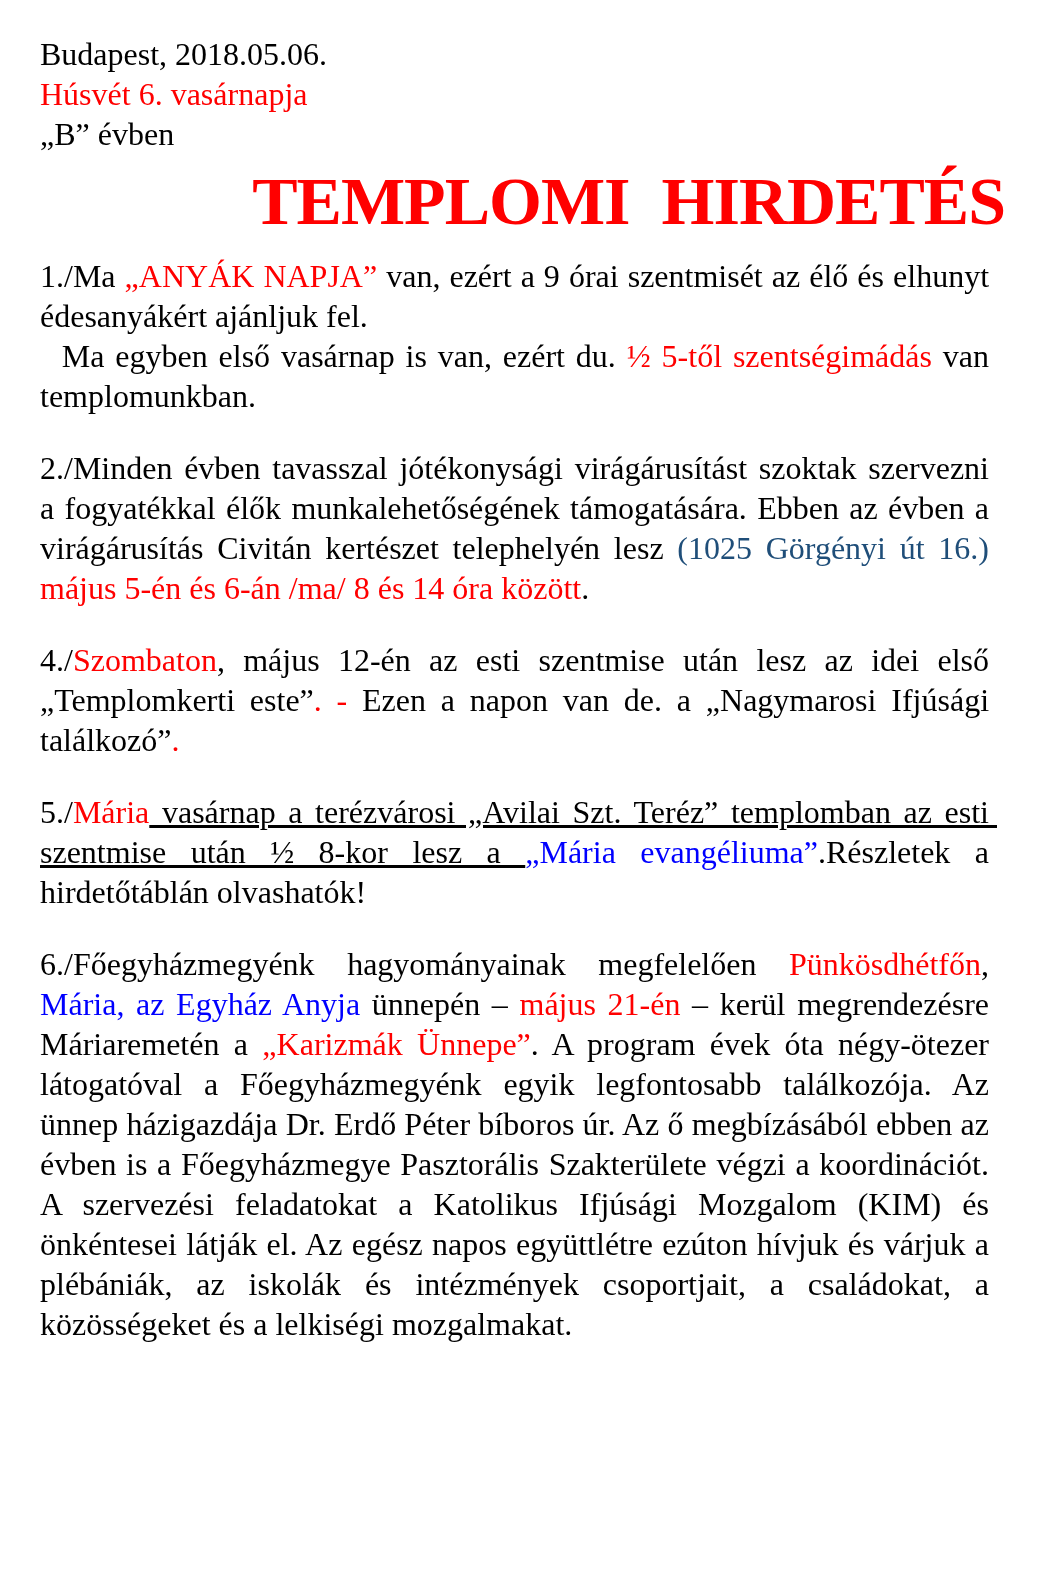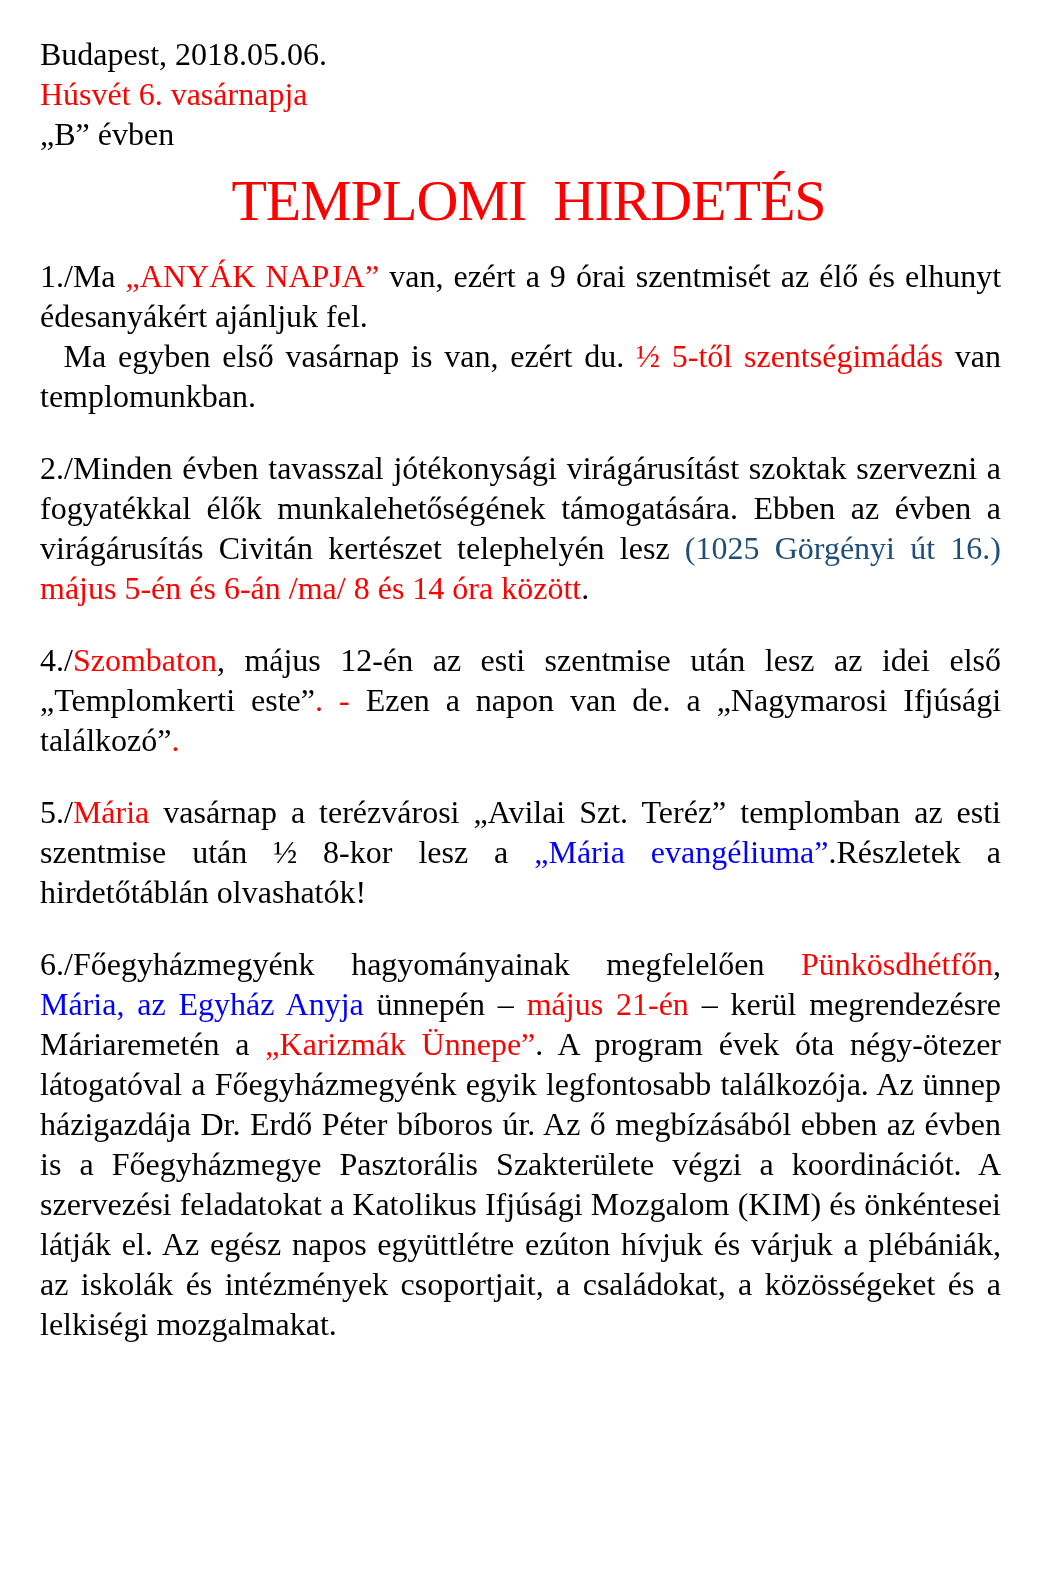--- a/index.html
+++ b/index.html
@@ -9,37 +9,37 @@
   }
   body {
     width: 1045px;
     height: 1570px;
     overflow: hidden;
   }
   .page {
     box-sizing: border-box;
     width: 1045px;
     min-height: 1570px;
-    padding: 34px 28px 0 40px;
+    padding: 34px 40px 0 40px;
     font-family: "Liberation Serif", "DejaVu Serif", serif;
     font-size: 32px;
     line-height: 40px;
     color: #000000;
     background: #ffffff;
   }
   .header-line {
     text-align: left;
     white-space: pre;
   }
   .doc-title {
     margin: 4px 0 12px 0;
-    font-size: 58px;
+    font-size: 68px;
     line-height: 86px;
-    font-weight: normal;
-    text-align: center;
+    font-weight: bold;
+    text-align: right;
     white-space: pre;
     letter-spacing: -1px;
   }
   .para {
     margin: 0 16px 32px 0;
     text-align: justify;
     white-space: pre-wrap;
   }
   .para .bold {
     font-weight: normal;
@@ -52,16 +52,16 @@
   <div class="header-line" style="color: rgb(0, 0, 0);">Budapest, 2018.05.06.</div>
   <div class="header-line" style="color: rgb(255, 0, 0);">Húsvét 6. vasárnapja</div>
   <div class="header-line" style="color: rgb(0, 0, 0);">„B” évben</div>
 
   <h1 class="doc-title" style="color: rgb(255, 0, 0);">TEMPLOMI  HIRDETÉS</h1>
 
   <div>
       <p class="para"><span style="color: rgb(0, 0, 0);">1./Ma </span><span style="color: rgb(255, 0, 0);">„ANYÁK NAPJA”</span><span style="color: rgb(0, 0, 0);"> van, ezért a 9 órai szentmisét az élő és elhunyt édesanyákért ajánljuk fel.</span><br><span style="color: rgb(0, 0, 0);">  Ma egyben első vasárnap is van, ezért du. </span><span style="color: rgb(255, 0, 0);">½ 5-től szentségimádás</span><span style="color: rgb(0, 0, 0);"> van templomunkban.</span></p>
       <p class="para"><span style="color: rgb(0, 0, 0);">2./Minden évben tavasszal jótékonysági virágárusítást szoktak szervezni a fogyatékkal élők munkalehetőségének támogatására. Ebben az évben a virágárusítás </span><span class="bold" style="color: rgb(0, 0, 0);">Civitán kertészet telephelyén lesz </span><span class="bold" style="color: rgb(31, 78, 121);">(1025 Görgényi út 16.)</span><span style="color: rgb(0, 0, 0);"> </span><span class="bold" style="color: rgb(255, 0, 0);">május 5-én és 6-án /ma/ 8 és 14 óra között</span><span class="bold" style="color: rgb(0, 0, 0);">.</span></p>
       <p class="para"><span style="color: rgb(0, 0, 0);">4./</span><span style="color: rgb(255, 0, 0);">Szombaton</span><span style="color: rgb(0, 0, 0);">, május 12-én az esti szentmise után lesz az idei első „Templomkerti este”</span><span style="color: rgb(255, 0, 0);">.</span><span style="color: rgb(0, 0, 0);"> </span><span style="color: rgb(255, 0, 0);">-</span><span style="color: rgb(0, 0, 0);"> Ezen a napon van de. a „Nagymarosi Ifjúsági találkozó”</span><span style="color: rgb(255, 0, 0);">.</span></p>
-      <p class="para"><span style="color: rgb(0, 0, 0);">5./</span><span style="color: rgb(255, 0, 0);">Mária</span><span style="color: rgb(0, 0, 0);"> vasárnap a terézvárosi „Avilai Szt. Teréz” templomban az esti szentmise után ½ 8-kor lesz a </span><span style="color: rgb(0, 0, 255);">„Mária evangéliuma”</span><span style="color: rgb(0, 0, 0);">.Részletek a hirdetőtáblán olvashatók!</span></p>
+      <p class="para"><span style="color: rgb(0, 0, 0);">5./</span><span style="color: rgb(255, 0, 0);">Mária</span><span style="color: rgb(0, 0, 0); text-decoration: underline;"> vasárnap a terézvárosi „Avilai Szt. Teréz” templomban az esti szentmise után ½ 8-kor lesz a </span><span style="color: rgb(0, 0, 255);">„Mária evangéliuma”</span><span style="color: rgb(0, 0, 0);">.Részletek a hirdetőtáblán olvashatók!</span></p>
       <p class="para"><span style="color: rgb(0, 0, 0);">6./Főegyházmegyénk hagyományainak megfelelően </span><span style="color: rgb(255, 0, 0);">Pünkösdhétfőn</span><span style="color: rgb(0, 0, 0);">, </span><span style="color: rgb(0, 0, 255);">Mária, az Egyház Anyja</span><span style="color: rgb(0, 0, 0);"> ünnepén – </span><span class="bold" style="color: rgb(255, 0, 0);">május 21-én</span><span style="color: rgb(0, 0, 0);"> – kerül megrendezésre Máriaremetén a </span><span class="bold" style="color: rgb(255, 0, 0);">„Karizmák Ünnepe”</span><span style="color: rgb(0, 0, 0);">. A program évek óta négy-ötezer látogatóval a Főegyházmegyénk egyik legfontosabb találkozója. Az ünnep házigazdája Dr. Erdő Péter bíboros úr. Az ő megbízásából ebben az évben is a Főegyházmegye Pasztorális Szakterülete végzi a koordinációt. A szervezési feladatokat a Katolikus Ifjúsági Mozgalom (KIM) és önkéntesei látják el. Az egész napos együttlétre ezúton hívjuk és várjuk a plébániák, az iskolák és intézmények csoportjait, a családokat, a közösségeket és a lelkiségi mozgalmakat.</span></p>
     </div>
 </div>
 
 </body></html>

